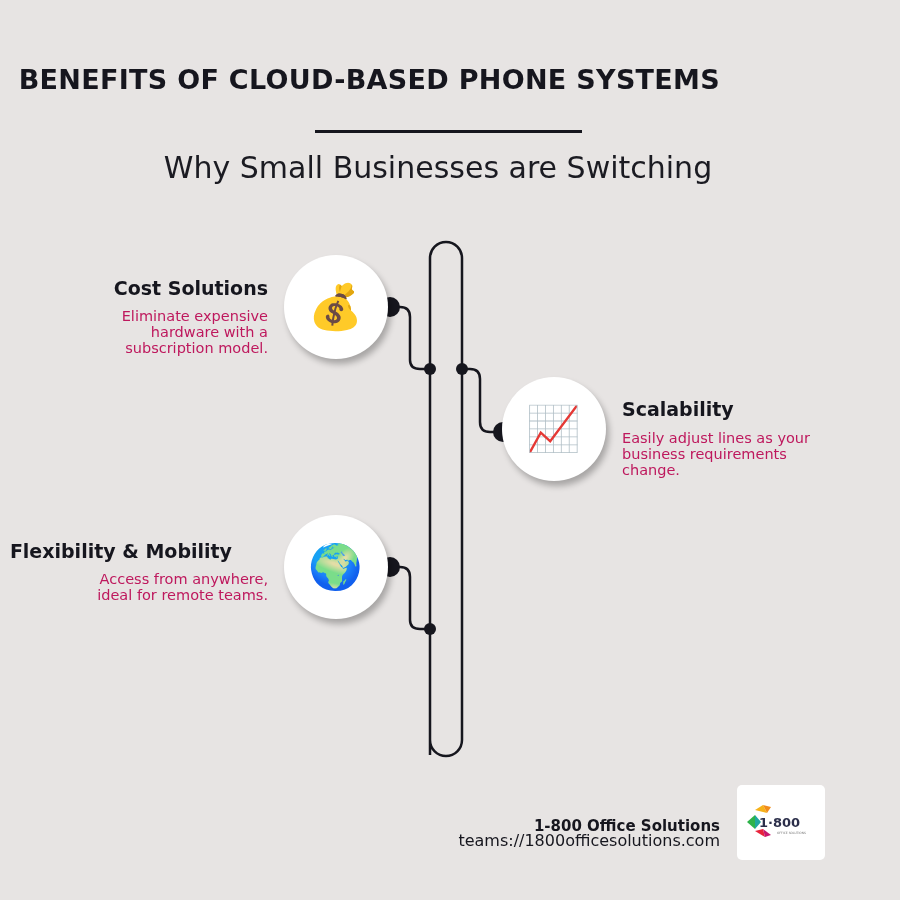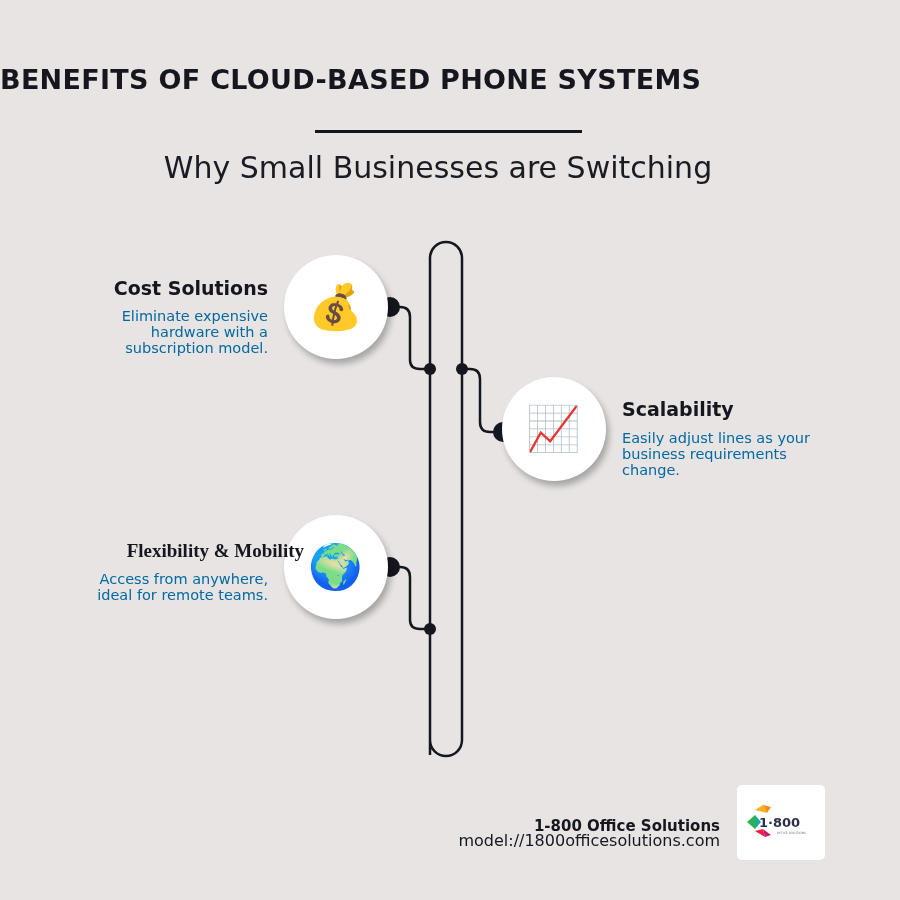--- a/index.html
+++ b/index.html
@@ -1,23 +1,23 @@
 <!DOCTYPE html>
 <html><head>
 <meta charset="utf-8">
 <style>
   html, body { margin:0; padding:0; }
   body { width:900px; height:900px; background:#e7e4e3; position:relative; overflow:hidden; font-family:"DejaVu Sans", sans-serif; color:#16161e; }
-  .title { position:absolute; left:0; top:64px; width:720px; text-align:left; font-size:27px; font-weight:bold; letter-spacing:0.3px; }
+  .title { position:absolute; left:0; top:64px; width:720px; text-align:right; font-size:27px; font-weight:bold; letter-spacing:0.3px; }
   .rule { position:absolute; left:315px; top:130px; width:267px; height:3px; background:#16161e; }
   .subtitle { position:absolute; left:0; top:150px; width:876px; text-align:center; font-size:30px; font-weight:normal; color:#1b1b22; }
   svg.lines { position:absolute; left:0; top:0; }
   .circle { position:absolute; width:104px; height:104px; border-radius:50%; background:#fff; box-shadow:3px 5px 6px rgba(0,0,0,0.28); display:flex; align-items:center; justify-content:center; font-size:44px; }
   .item-title { position:absolute; font-size:19px; font-weight:bold; }
-  .item-desc { position:absolute; font-size:14.5px; line-height:16px; color:#0369a1; }
+  .item-desc { position:absolute; font-size:14.5px; line-height:16px; color:#be185d; }
   .right { text-align:right; }
   .footer-name { position:absolute; right:180px; top:817px; font-size:15px; font-weight:bold; }
   .footer-url { position:absolute; right:180px; top:831px; font-size:16px; }
   .logo { position:absolute; left:737px; top:785px; width:88px; height:75px; background:#fff; border-radius:5px; }
 </style>
 </head>
 <body>
 
 <div class="title">BENEFITS OF CLOUD-BASED PHONE SYSTEMS</div>
 <div class="rule"></div>
@@ -52,25 +52,25 @@
 
 <div class="circle" style="left:502px;top:377px;">
   <span>📈</span>
 </div>
 <div class="item-title" style="left:622px;top:398px;">Scalability</div>
 <div class="item-desc" style="left:622px;top:430px;width:215px;">Easily adjust lines as your business requirements change.</div>
 
 <div class="circle" style="left:284px;top:515px;">
   <span>🌍</span>
 </div>
-<div class="item-title right" style="right:596px;top:540px;font-family:Liberation Serif, serif;">Flexibility &amp; Mobility</div>
+<div class="item-title right" style="right:668px;top:540px;">Flexibility &amp; Mobility</div>
 <div class="item-desc right" style="right:632px;top:571px;width:200px;">Access from anywhere, ideal for remote teams.</div>
 
 <div class="footer-name">1-800 Office Solutions</div>
-<div class="footer-url">model://1800officesolutions.com</div>
+<div class="footer-url">teams://1800officesolutions.com</div>
 <div class="logo">
   <svg width="75" height="75" viewBox="0 0 75 75">
     <polygon points="18,25 26,20 30,28" fill="#f6b21a"></polygon>
     <polygon points="26,20 34,22 30,28" fill="#f28c1b"></polygon>
     <polygon points="10,37 18,30 18,44" fill="#2eb34a"></polygon>
     <polygon points="18,30 24,37 18,44" fill="#1fa7a0"></polygon>
     <polygon points="18,46 28,52 26,44" fill="#e8233b"></polygon>
     <polygon points="26,44 34,50 28,52" fill="#c8176e"></polygon>
     <text x="22" y="42" font-family="DejaVu Sans, sans-serif" font-weight="bold" font-size="13" fill="#2c2f4a">1·800</text>
     <text x="40" y="49" font-family="DejaVu Sans, sans-serif" font-size="3" fill="#777">OFFICE SOLUTIONS</text>

